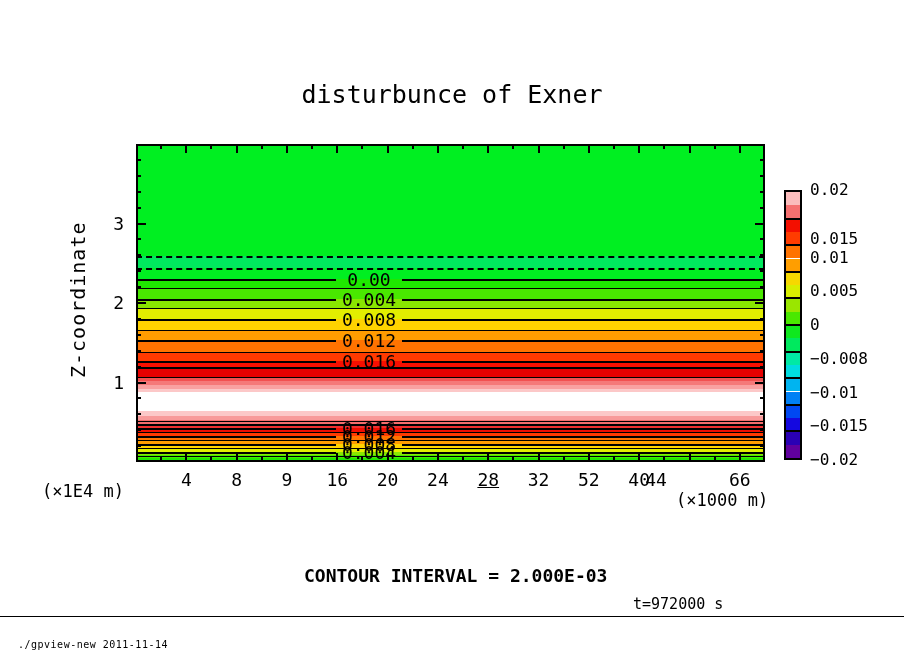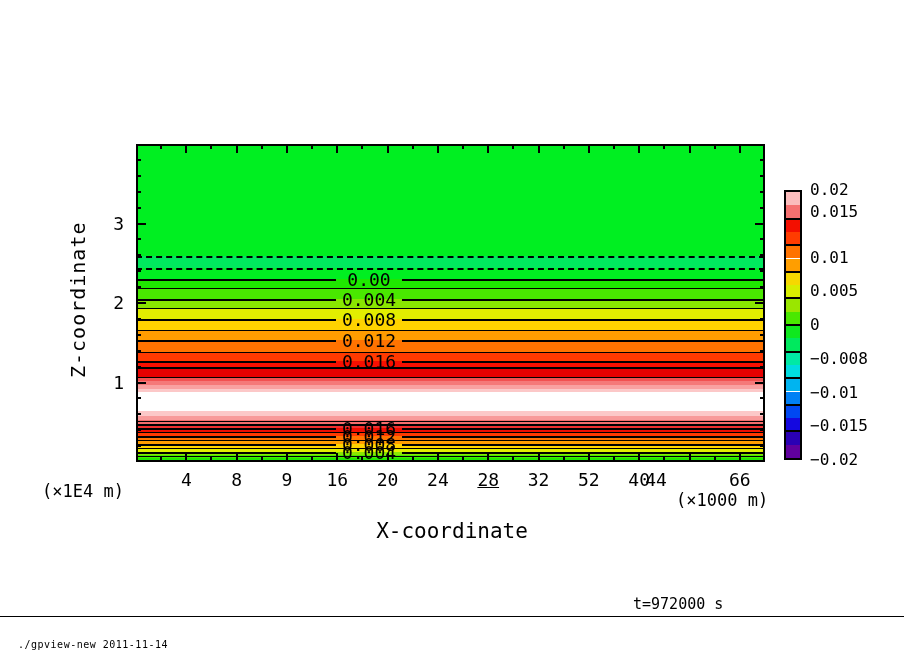--- a/index.html
+++ b/index.html
@@ -30,20 +30,21 @@
   .cb-sep{position:absolute;left:0;width:14px;height:2px;background:#000;}
   .cb-label{position:absolute;left:810px;font-size:16px;}
   #footer-rule{left:0;top:616px;width:904px;height:1px;background:#000;}
   #footer-left{left:18px;top:639px;font-size:10px;letter-spacing:0.5px;}
   #footer-right{right:44px;top:640px;font-size:10px;}
 </style>
 </head>
 <body>
 
 <div id="canvas">
+  <div class="abs" id="plot-title">disturbunce of Exner</div>
 
   <div class="abs" id="y-axis-label">Z-coordinate</div>
   <div class="abs" id="y-axis-unit">(×1E4 m)</div>
 
   <div class="abs" id="plot-area">
       <div class="band abs" style="top: 0px; height: 112px; background: rgb(0, 239, 33);"></div>
       <div class="band abs" style="top: 112px; height: 12px; background: rgb(0, 233, 94);"></div>
       <div class="band abs" style="top: 124px; height: 11px; background: rgb(0, 239, 33);"></div>
       <div class="band abs" style="top: 135px; height: 9px; background: rgb(31, 232, 0);"></div>
       <div class="band abs" style="top: 144px; height: 11px; background: rgb(73, 232, 0);"></div>
@@ -217,21 +218,20 @@
       <div class="xtick-label abs" style="left: 634px;">44</div>
       <div class="xtick-label abs" style="left: 717.84px;">66</div>
     </div>
   <div id="ztick-labels">
       <div class="ztick-label abs" style="left: 94px; top: 371.5px;">1</div>
       <div class="ztick-label abs" style="left: 94px; top: 292px;">2</div>
       <div class="ztick-label abs" style="left: 94px; top: 212.5px;">3</div>
     </div>
 
   <div class="abs" id="x-axis-unit">(×1000 m)</div>
-  <div class="abs" id="x-axis-label">X-coordinate</div>
 
   <div class="abs" id="colorbar">
       <div class="cb-strip" style="top: 0px; height: 13.3px; background: rgb(251, 188, 188);"></div>
       <div class="cb-strip" style="top: 13.3px; height: 13.3px; background: rgb(245, 112, 112);"></div>
       <div class="cb-strip" style="top: 26.6px; height: 13.3px; background: rgb(243, 15, 0);"></div>
       <div class="cb-strip" style="top: 39.9px; height: 13.3px; background: rgb(255, 60, 0);"></div>
       <div class="cb-strip" style="top: 53.2px; height: 13.3px; background: rgb(255, 115, 0);"></div>
       <div class="cb-strip" style="top: 66.5px; height: 13.3px; background: rgb(255, 158, 0);"></div>
       <div class="cb-strip" style="top: 79.8px; height: 13.3px; background: rgb(246, 216, 0);"></div>
       <div class="cb-strip" style="top: 93.1px; height: 13.3px; background: rgb(216, 238, 0);"></div>
@@ -252,27 +252,28 @@
       <div class="cb-sep" style="top: 78.8px;"></div>
       <div class="cb-sep" style="top: 105.4px;"></div>
       <div class="cb-sep" style="top: 132px;"></div>
       <div class="cb-sep" style="top: 158.6px;"></div>
       <div class="cb-sep" style="top: 185.2px;"></div>
       <div class="cb-sep" style="top: 211.8px;"></div>
       <div class="cb-sep" style="top: 238.4px;"></div>
     </div>
   <div id="colorbar-labels">
       <div class="cb-label abs" style="top: 180px;">0.02</div>
-      <div class="cb-label abs" style="top: 202px;">0.015</div>
+      <div class="cb-label abs" style="top: 229px;">0.015</div>
       <div class="cb-label abs" style="top: 247.5px;">0.01</div>
       <div class="cb-label abs" style="top: 281.25px;">0.005</div>
       <div class="cb-label abs" style="top: 315px;">0</div>
       <div class="cb-label abs" style="top: 348.75px;">−0.008</div>
       <div class="cb-label abs" style="top: 382.5px;">−0.01</div>
       <div class="cb-label abs" style="top: 416.25px;">−0.015</div>
       <div class="cb-label abs" style="top: 450px;">−0.02</div>
     </div>
 
+  <div class="abs" id="contour-note">CONTOUR INTERVAL = 2.000E-03</div>
   <div class="abs" id="time-note">t=972000 s</div>
 
   <div class="abs" id="footer-rule"></div>
   <div class="abs" id="footer-left">./gpview-new  2011-11-14</div>
 </div>
 
 </body></html>

